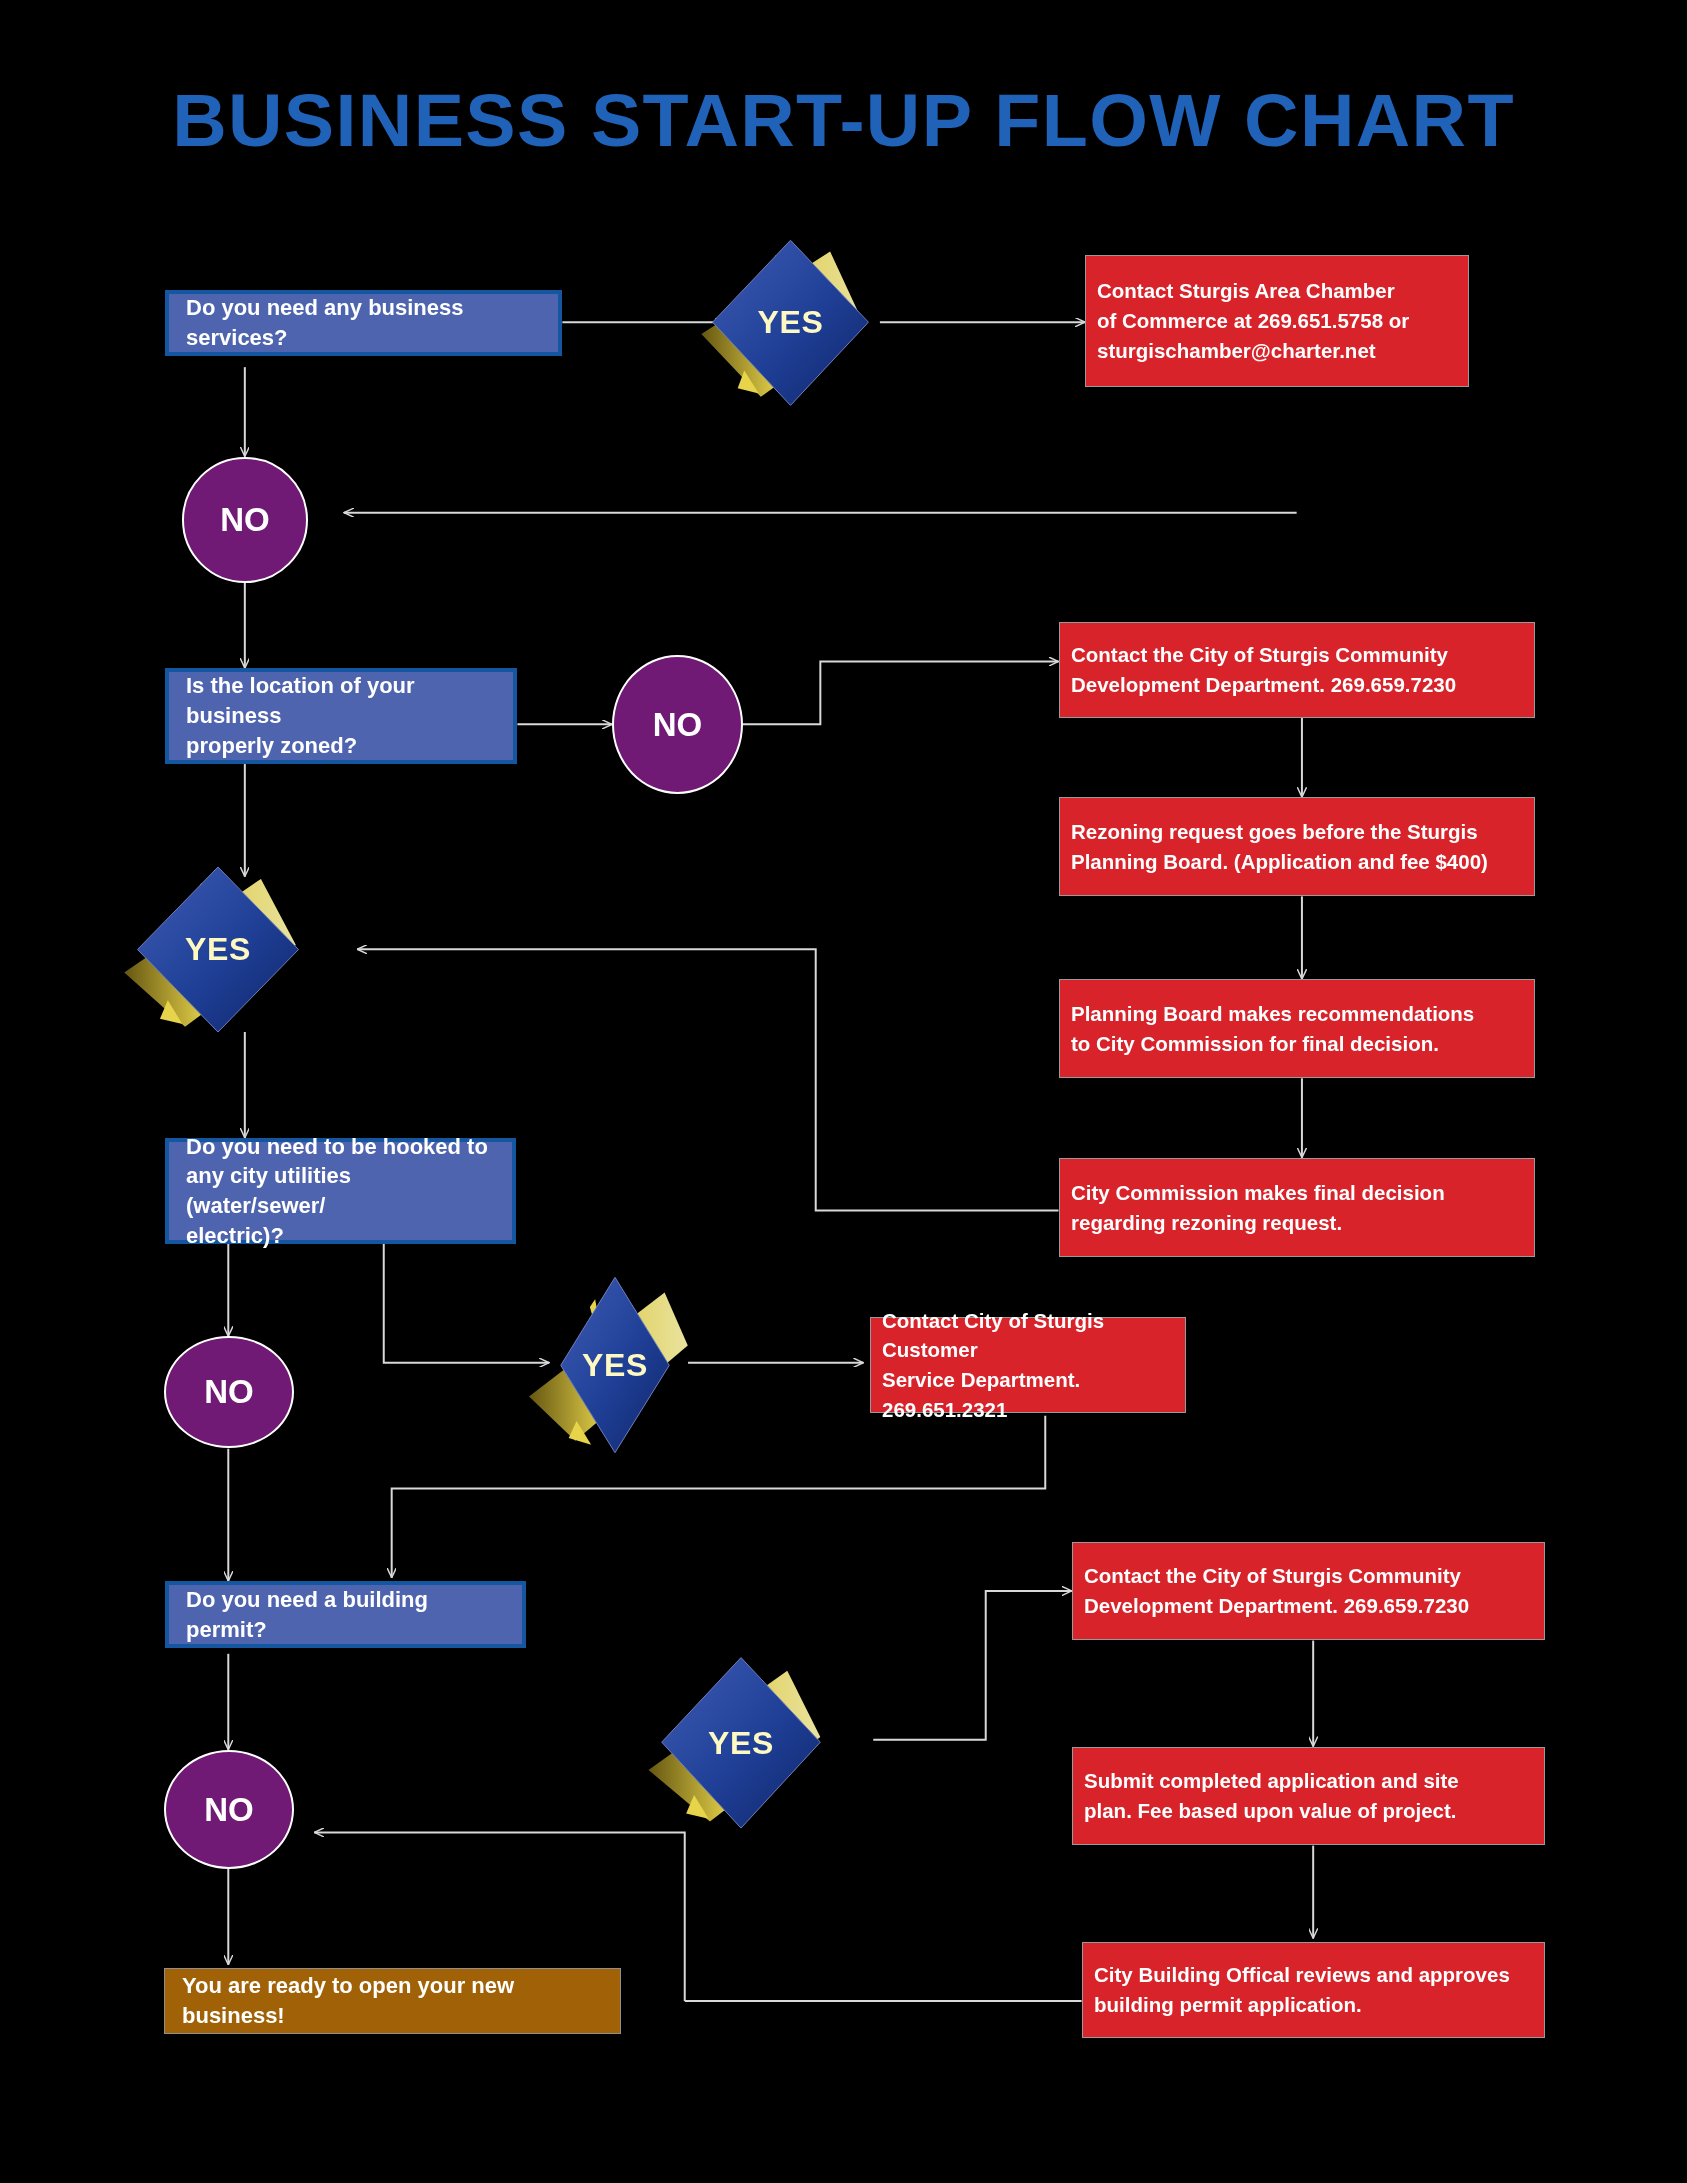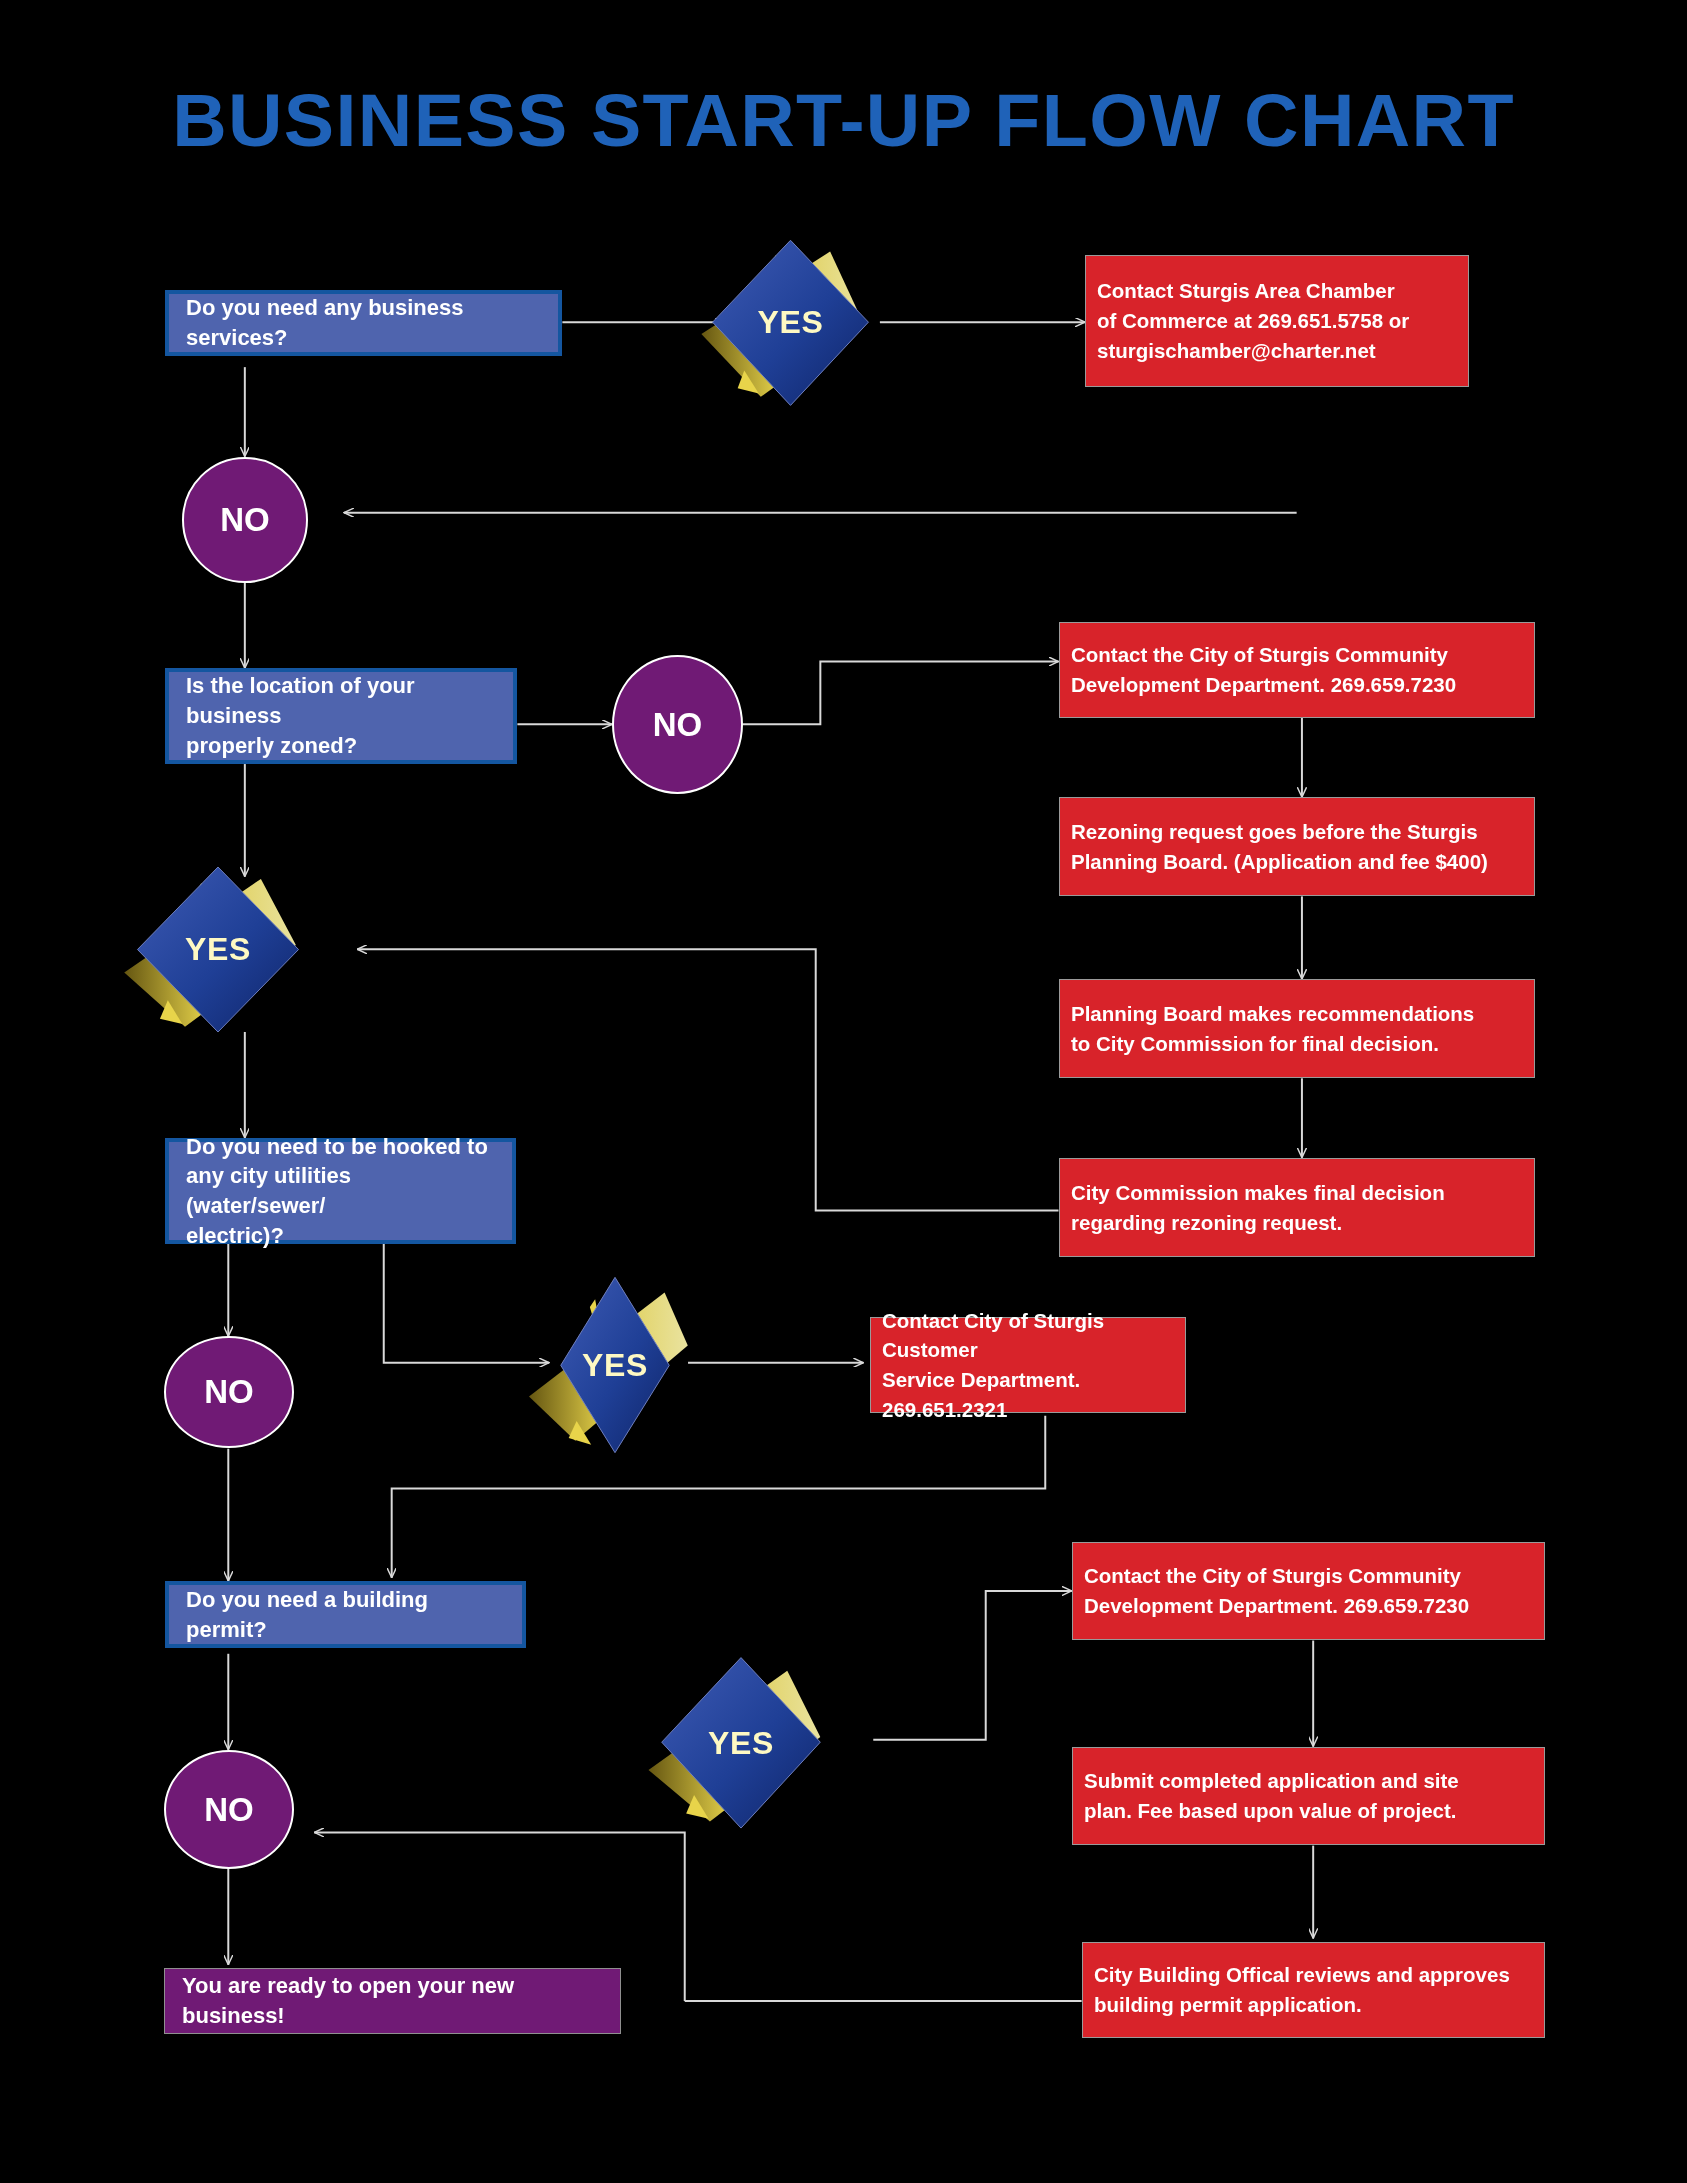--- a/index.html
+++ b/index.html
@@ -17,21 +17,21 @@
   .node{position:absolute;box-sizing:border-box;}
 
   
   .qbox{
     background:#4F64AE;border:4px solid #1456A0;
     color:#FFFFFF;font-weight:700;font-size:22px;line-height:1.35;
     display:flex;align-items:center;padding:12px 17px;
   }
   
   .fbox{
-    background:#701a75;border:1.3px solid #8f8f8f;
+    background:#a16207;border:1.3px solid #8f8f8f;
     color:#FFFFFF;font-weight:700;font-size:22px;line-height:1.35;
     display:flex;align-items:center;padding:12px 17px;
   }
   
   .rbox{
     background:#D8232A;border:1.3px solid #9a9a9a;
     color:#ffffff;font-weight:700;font-size:20.5px;line-height:1.45;
     display:flex;align-items:center;padding:12px 11px;
   }
 

